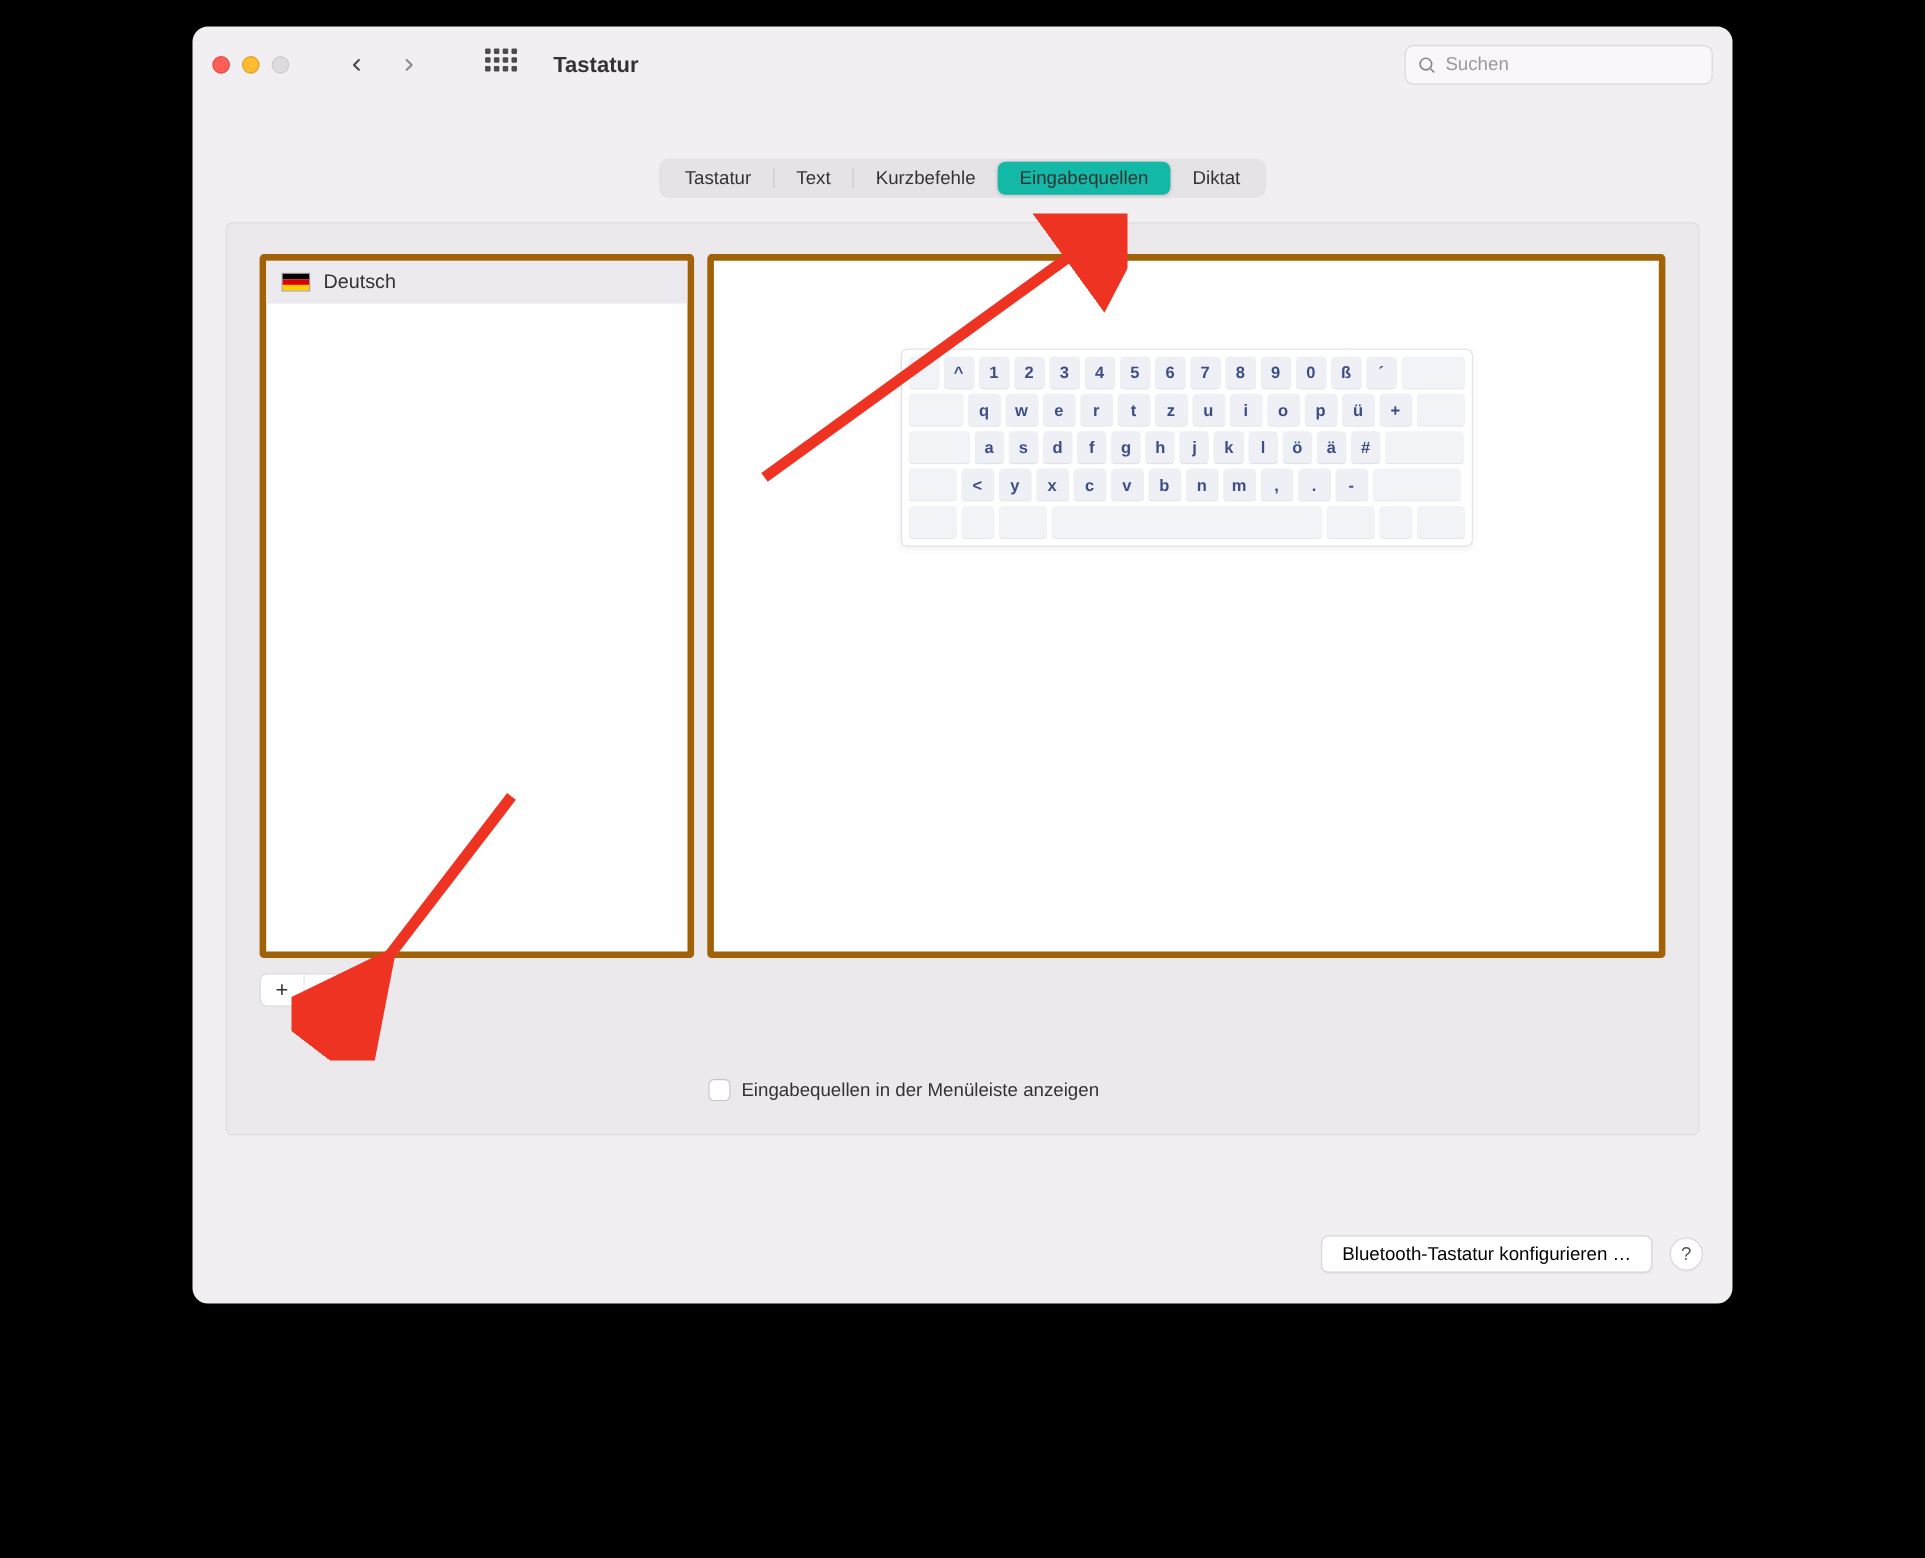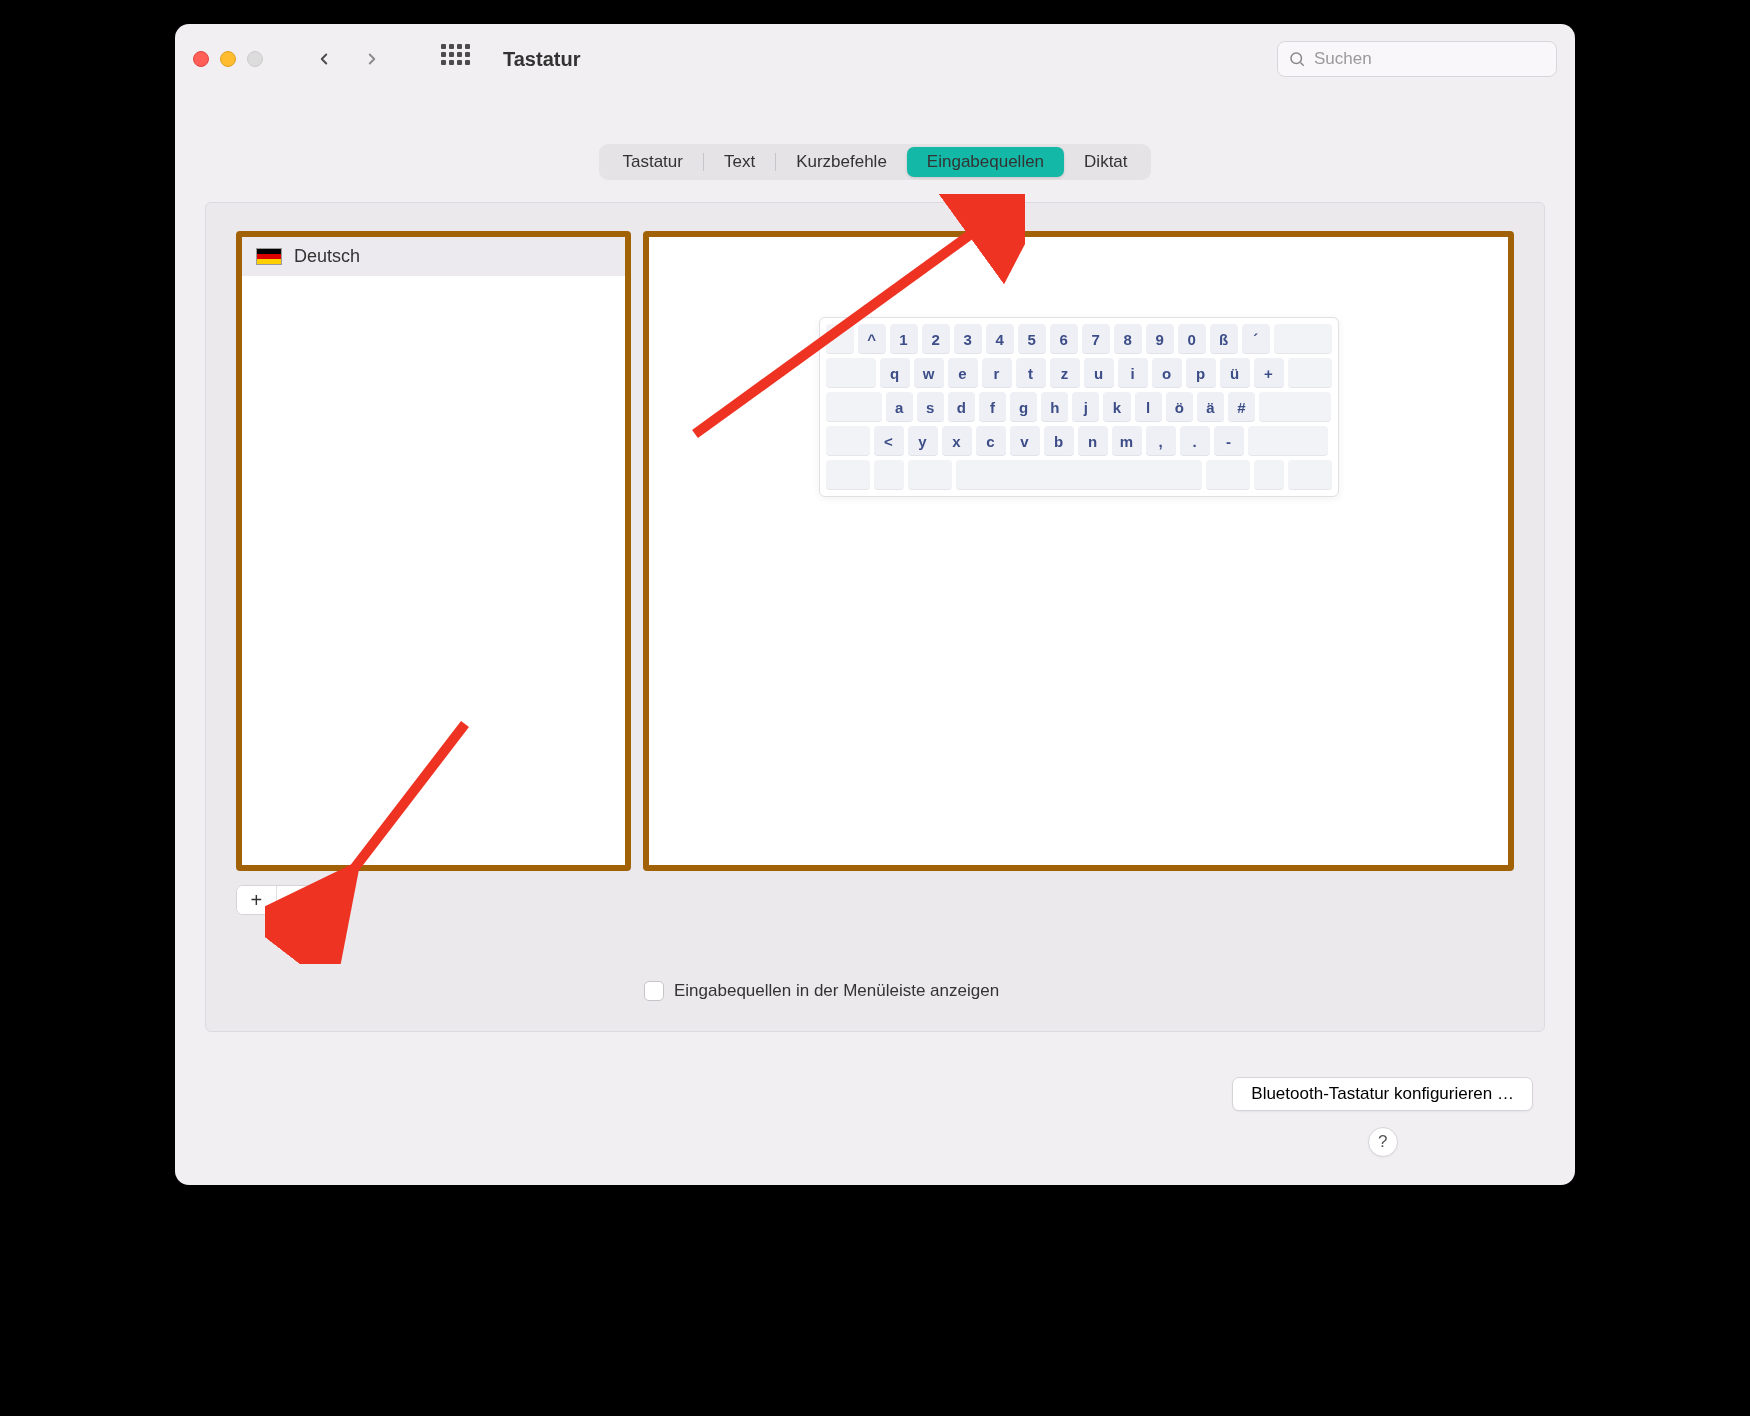--- a/index.html
+++ b/index.html
@@ -189,23 +189,23 @@
     box-shadow: inset 0 -1px 0 rgba(0,0,0,.05);
   }
   .key.mod { background: #f2f3f7; color: #97a0bb; }
   .w1 { width: 30px; } .w125 { width: 44px; } .w15 { width: 50px; }
   .w175 { width: 62px; } .w275 { width: 80px; }
   .wspace { flex: 1; }
 
   
   .footer {
     position: absolute;
-    right: 42px;
+    right: 27px;
     bottom: 28px;
-    display: flex; align-items: center; gap: 16px; flex-direction: column;
+    display: flex; align-items: center; gap: 16px;
   }
   .footer-btn {
     height: 34px;
     padding: 0 18px;
     background: #fff;
     border: 1px solid #d6d4d9;
     border-radius: 7px;
     font-size: 17px;
     box-shadow: 0 1px 2px rgba(0,0,0,.05);
   }

